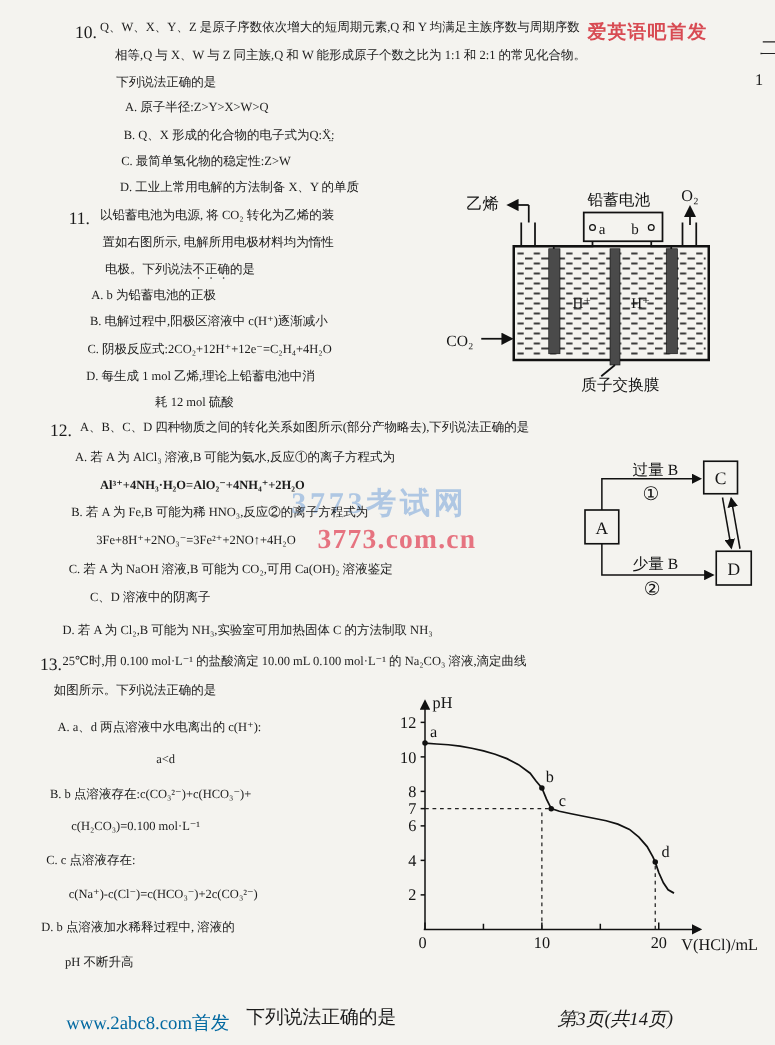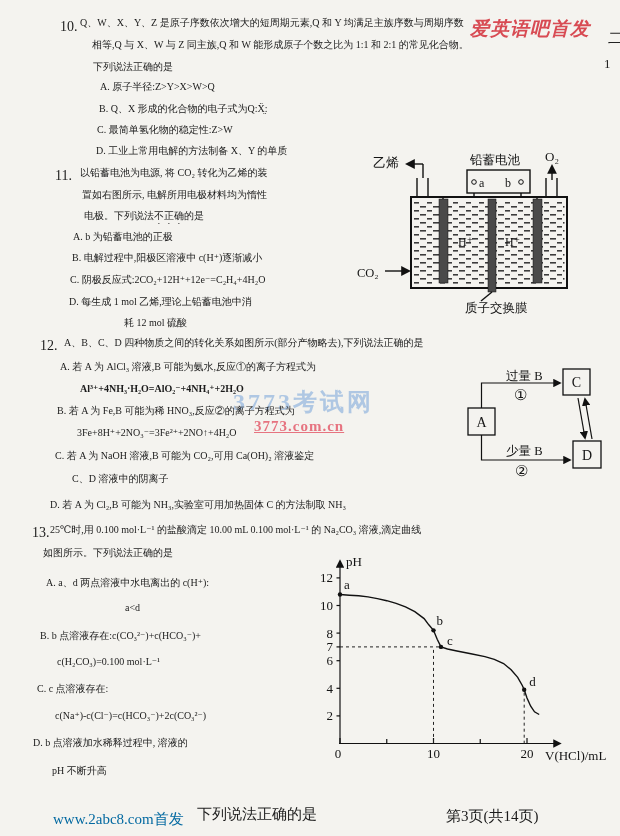--- a/index.html
+++ b/index.html
@@ -5,23 +5,23 @@
   html,body{margin:0;padding:0;background:#8a8a8a;}
   .page{
     position:relative;width:620px;height:836px;margin:0 auto;
     background:#f4f3ef;overflow:hidden;
     font-family:"Liberation Serif","DejaVu Serif",serif;
     color:#1b1b1b;
   }
   .t{position:absolute;white-space:nowrap;font-size:10px;line-height:1.25;}
   .num{font-size:14px;}
   .red{color:#0369a1;}
-  .wm-top{position:absolute;font-size:19px;font-weight:bold;color:rgba(210,45,55,.85);letter-spacing:1px;font-style:italic;}
+  .wm-top{position:absolute;font-size:15px;font-weight:bold;color:rgba(210,45,55,.85);letter-spacing:1px;}
   .wm-blue{position:absolute;font-size:24px;font-weight:bold;color:rgba(105,155,215,.50);letter-spacing:3px;}
-  .wm-red-url{position:absolute;font-size:15px;font-weight:bold;color:rgba(225,65,85,.72);letter-spacing:1px;text-decoration:underline;}
+  .wm-red-url{position:absolute;font-size:22px;font-weight:bold;color:rgba(225,65,85,.72);letter-spacing:1px;}
   .margin-mark{position:absolute;color:#222;}
   .emdot{-webkit-text-emphasis:filled dot;-webkit-text-emphasis-position:under left;
          text-emphasis:filled dot;text-emphasis-position:under left;}
   svg{position:absolute;overflow:visible;}
   svg text{font-family:"Liberation Serif","DejaVu Serif",serif;fill:#141414;}
   .ax{stroke:#111;stroke-width:1.2;}
   .dash{stroke:#222;stroke-width:1;stroke-dasharray:3,3;fill:none;}
   .curve{fill:none;stroke:#111;stroke-width:1.4;}
   .cl{font-size:13px;}
   .wire{stroke:#111;stroke-width:1.4;fill:none;}
@@ -194,15 +194,15 @@
       <circle cx="121.5" cy="78.34" r="2.2" fill="#111"></circle>
       <text x="124.5" y="73.34" class="cl">b</text>
       <circle cx="128.98000000000002" cy="94.89999999999999" r="2.2" fill="#111"></circle>
       <text x="134.98000000000002" y="92.89999999999999" class="cl">c</text>
       <circle cx="212.195" cy="137.68" r="2.2" fill="#111"></circle>
       <text x="217.195" y="133.68" class="cl">d</text>
     </svg>
 
   <div class="t red" style="left:53px;top:810px;font-size:15px;">www.2abc8.com首发</div>
   <div class="t" style="left:197px;top:805px;font-size:15px;">下列说法正确的是</div>
-  <div class="t" style="left:446px;top:807px;font-size:15px;">第3页(共14页)</div>
+  <div class="t" style="left:446px;top:807px;font-size:15px;font-style:italic;">第3页(共14页)</div>
 
 </div>
 
 </body></html>

